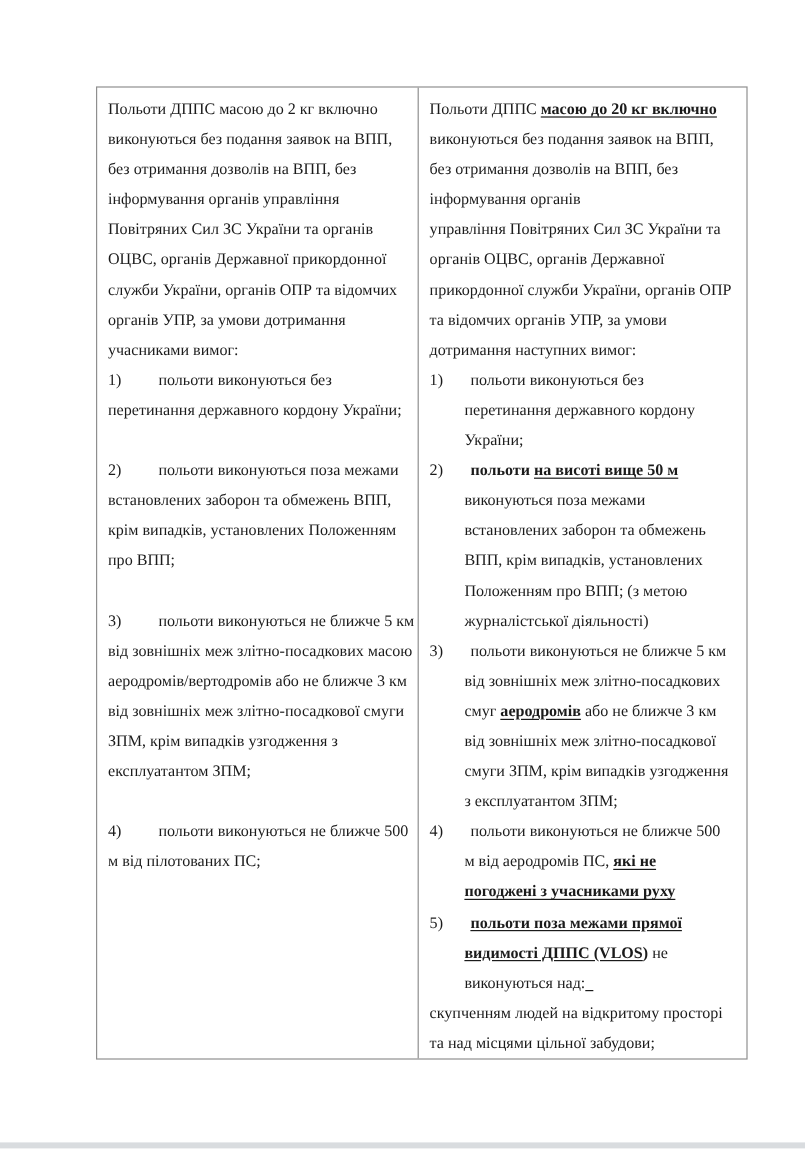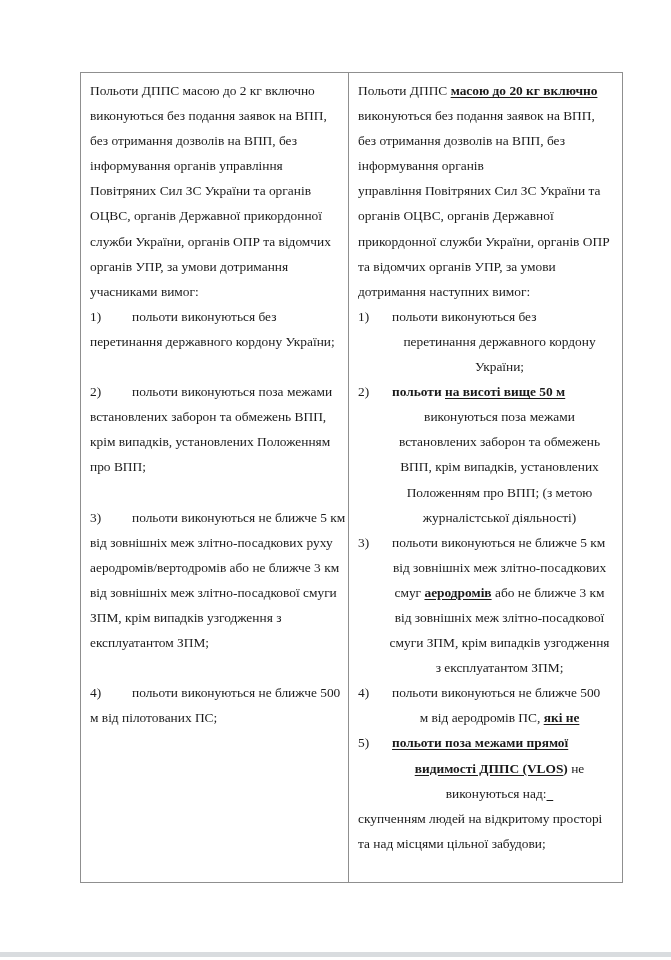--- a/index.html
+++ b/index.html
@@ -42,21 +42,21 @@
     display: flex;
     align-items: baseline;
   }
   .line .txt { display: inline-block; }
   .num {
     display: inline-block;
     flex: 0 0 auto;
   }
   .col-left  .num { width: 42px; }
   .col-right .num { width: 34px; }
-  .col-right .ind1 { padding-left: 29px; justify-content: center; }
+  .col-right .ind1 { padding-left: 29px; }
   .b { font-weight: bold; }
   .u { text-decoration: underline; text-underline-offset: 2px; }
   .spacer { height: 25.1px; }
   .bottom-strip {
     position: absolute;
     left: 0;
     top: 952px;
     width: 671px;
     height: 5px;
     background: #d9dcdf;
@@ -115,21 +115,21 @@
         </div>
         <div class="line">
           <span class="txt"><span>про ВПП;</span></span>
         </div>
         <div class="line spacer"></div>
         <div class="line">
           <span class="num">3)</span>
           <span class="txt"><span>польоти виконуються не ближче 5 км</span></span>
         </div>
         <div class="line">
-          <span class="txt"><span>від зовнішніх меж злітно-посадкових руху</span></span>
+          <span class="txt"><span>від зовнішніх меж злітно-посадкових масою</span></span>
         </div>
         <div class="line">
           <span class="txt"><span>аеродромів/вертодромів або не ближче 3 км</span></span>
         </div>
         <div class="line">
           <span class="txt"><span>від зовнішніх меж злітно-посадкової смуги</span></span>
         </div>
         <div class="line">
           <span class="txt"><span>ЗПМ, крім випадків узгодження з</span></span>
         </div>
@@ -220,20 +220,23 @@
         </div>
         <div class="line ind1">
           <span class="txt"><span>з експлуатантом ЗПМ;</span></span>
         </div>
         <div class="line">
           <span class="num">4)</span>
           <span class="txt"><span>польоти виконуються не ближче 500</span></span>
         </div>
         <div class="line ind1">
           <span class="txt"><span>м від аеродромів ПС, </span><span class="b u">які не</span></span>
+        </div>
+        <div class="line ind1">
+          <span class="txt"><span class="b u">погоджені з учасниками руху</span></span>
         </div>
         <div class="line">
           <span class="num">5)</span>
           <span class="txt"><span class="b u">польоти поза межами прямої</span></span>
         </div>
         <div class="line ind1">
           <span class="txt"><span class="b u">видимості ДППС (VLOS</span><span class="b">)</span><span> не</span></span>
         </div>
         <div class="line ind1">
           <span class="txt"><span>виконуються над:</span><span class="u">&nbsp;&nbsp;</span></span>

